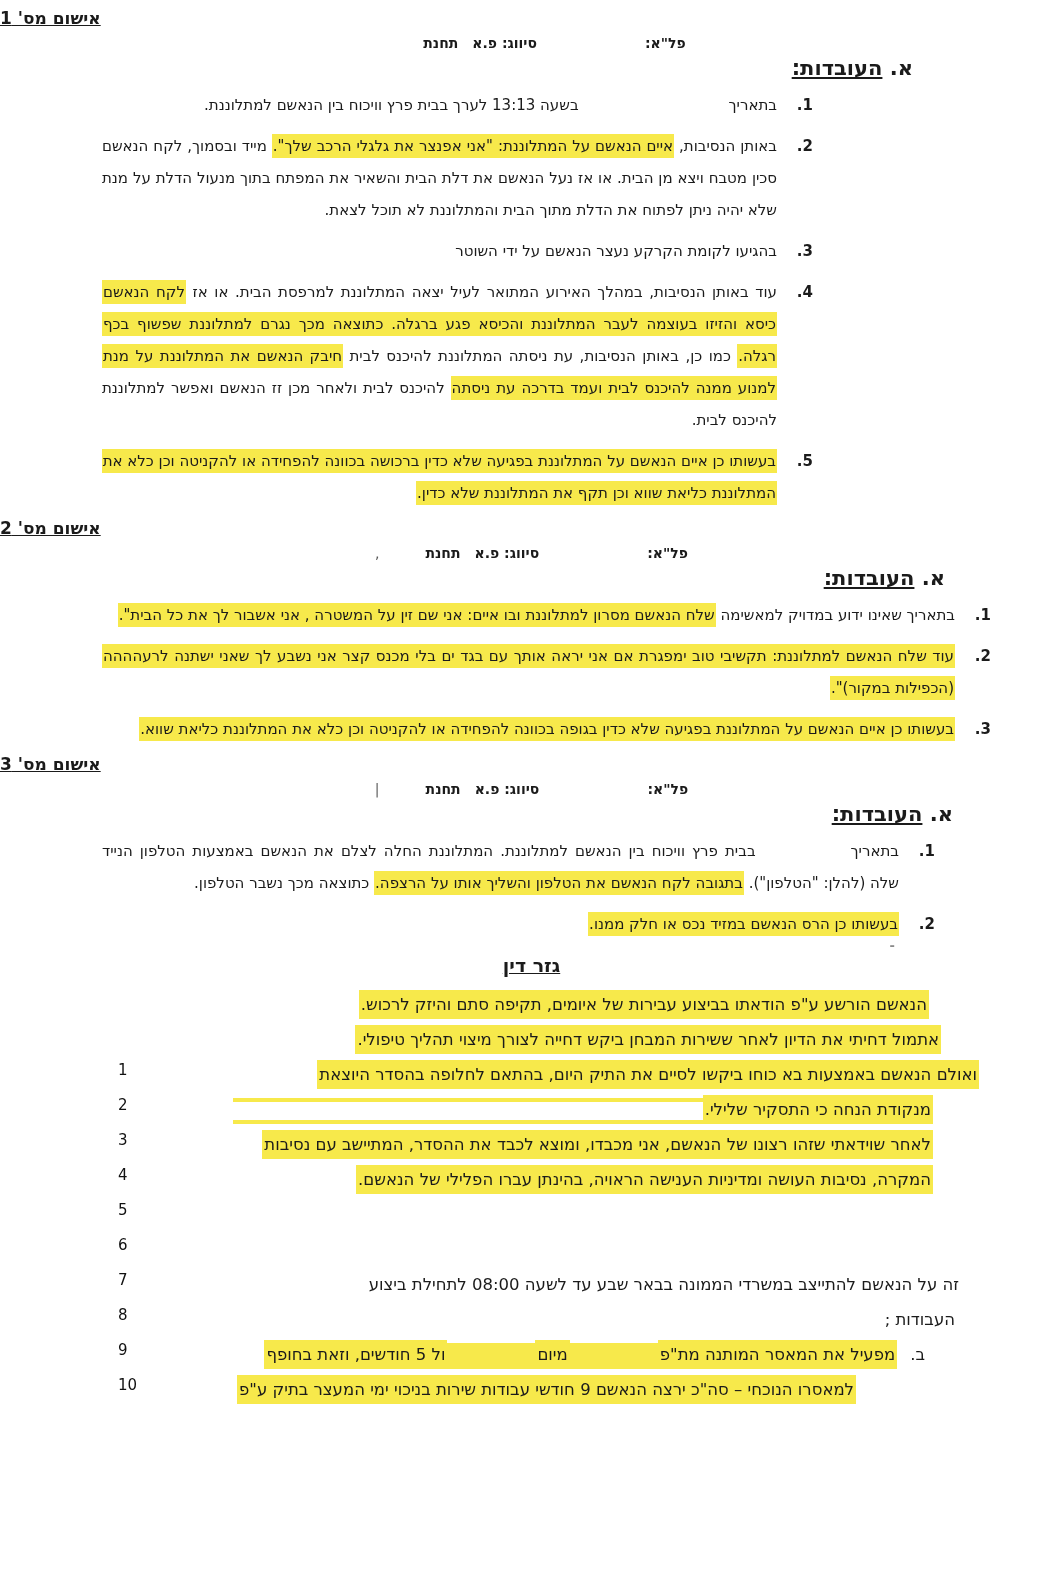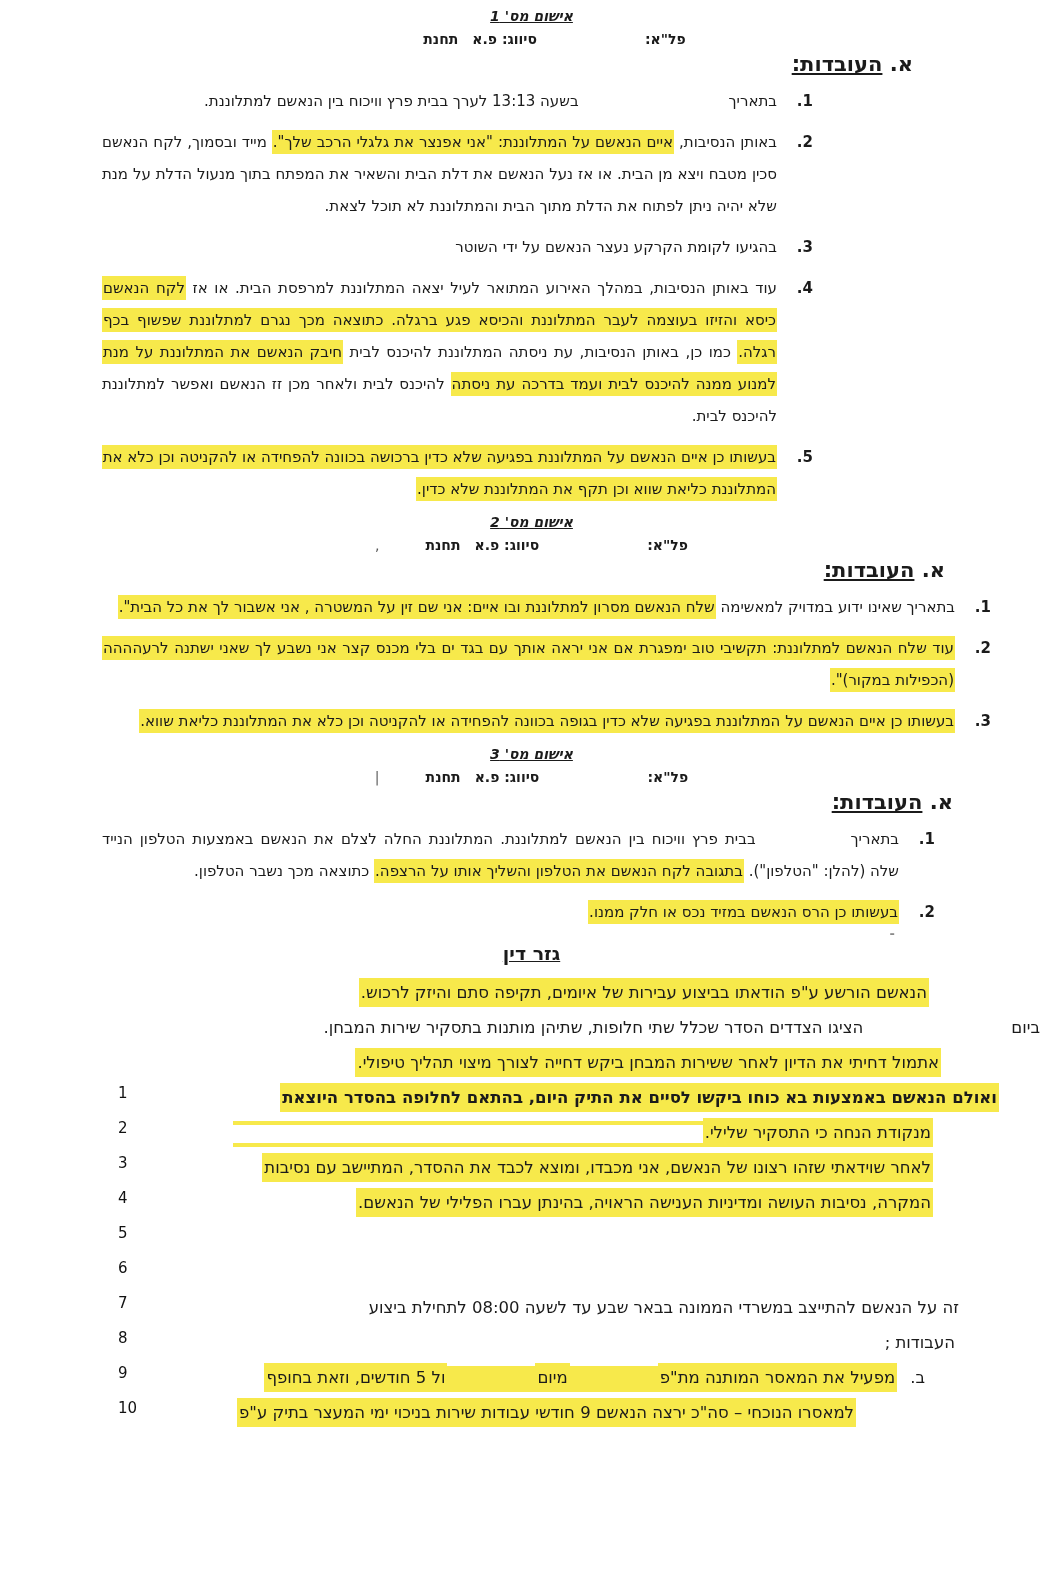--- a/index.html
+++ b/index.html
@@ -4,22 +4,22 @@
 <style>
   html,body{margin:0;padding:0;}
   body{
     width:1063px;height:1591px;background:#ffffff;
     font-family:"DejaVu Sans",sans-serif;color:#1b1b1b;
     overflow:hidden;
   }
   .page{position:relative;width:1063px;height:1591px;box-sizing:border-box;padding-top:8px;}
   
   .charge-title{
-    font-size:14px;font-weight:bold;text-decoration:underline;
-    text-align:center;margin:0 0 7px 0;direction:rtl;font-style:italic;
+    font-size:17px;font-weight:bold;text-decoration:underline;
+    text-align:left;margin:0 0 7px 0;direction:rtl;
   }
   .meta{
     direction:rtl;text-align:center;font-size:14px;font-weight:bold;
     margin:0 0 5px 0;white-space:nowrap;
   }
   .facts{
     direction:rtl;text-align:right;font-size:21px;font-weight:bold;
     margin:2px 0 9px 0;
   }
   .facts .u{text-decoration:underline;}
@@ -145,28 +145,25 @@
   <div class="verdict">
     <div class="vtitle-wrap">
       <span class="artifact">-</span>
       <h2 class="vtitle">גזר דין</h2>
     </div>
     <div id="verdict-body">
         <div class="vrow">
           <div class="vtext" style="margin-right: 134px;"><span class="hl">הנאשם הורשע ע"פ הודאתו בביצוע עבירות של איומים, תקיפה סתם והיזק לרכוש.</span></div>
         </div>
         <div class="vrow">
-          <div class="vtext" style="margin-right: 23px;"><span>ביום</span><span class="gap" style="width: 148px;"></span><span>הציגו הצדדים הסדר שכלל שתי חלופות, שתיהן מותנות בתסקיר שירות המבחן.</span></div>
-        </div>
-        <div class="vrow">
           <div class="vtext" style="margin-right: 122px;"><span class="hl">אתמול דחיתי את הדיון לאחר ששירות המבחן ביקש דחייה לצורך מיצוי תהליך טיפולי.</span></div>
         </div>
         <div class="vrow">
           <div class="vnum">1</div>
-          <div class="vtext" style="margin-right: 64px; font-weight: bold;"><span class="hl">ואולם הנאשם באמצעות בא כוחו ביקשו לסיים את התיק היום, בהתאם לחלופה בהסדר היוצאת</span></div>
+          <div class="vtext" style="margin-right: 84px;"><span class="hl">ואולם הנאשם באמצעות בא כוחו ביקשו לסיים את התיק היום, בהתאם לחלופה בהסדר היוצאת</span></div>
         </div>
         <div class="vrow">
           <div class="vnum">2</div>
           <div class="vtext" style="margin-right: 130px;"><span class="hl">מנקודת הנחה כי התסקיר שלילי.</span><span class="gap w" style="width: 470px;"></span></div>
         </div>
         <div class="vrow">
           <div class="vnum">3</div>
           <div class="vtext" style="margin-right: 130px;"><span class="hl">לאחר שוידאתי שזהו רצונו של הנאשם, אני מכבדו, ומוצא לכבד את ההסדר, המתיישב עם נסיבות</span></div>
         </div>
         <div class="vrow">

